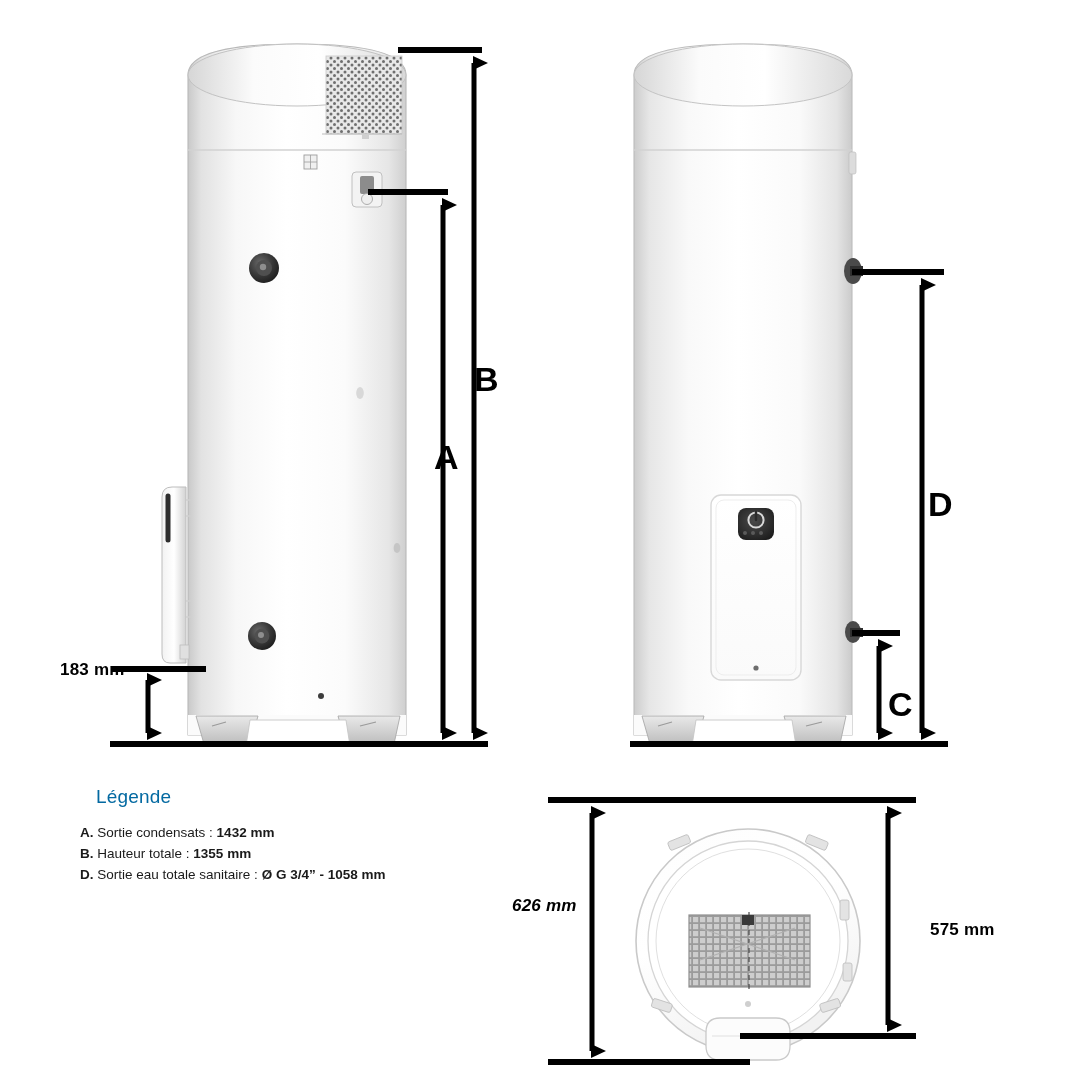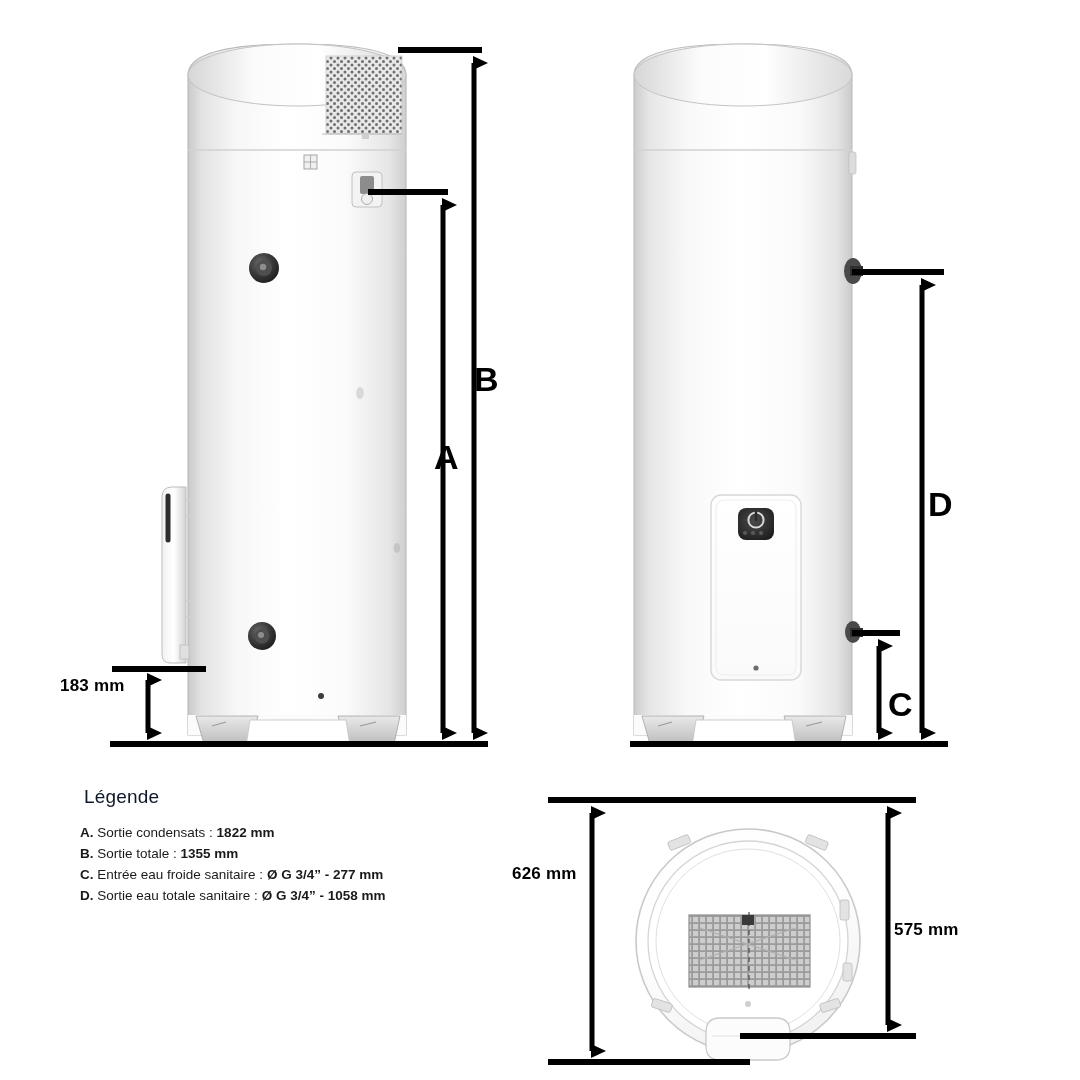--- a/index.html
+++ b/index.html
@@ -31,22 +31,22 @@
   
   .legend {
     position: absolute;
     left: 80px;
     top: 786px;
     width: 430px;
   }
   .legend-title {
     font-size: 19px;
     font-weight: 400;
-    color: #0f172a;
-    margin: 0 0 14px 4px;
+    color: #0369a1;
+    margin: 0 0 14px 16px;
     letter-spacing: 0.2px;
   }
   .legend-row {
     font-size: 13.5px;
     line-height: 21px;
     color: #1a1a1a;
     white-space: nowrap;
   }
   .legend-key {
     font-weight: bold;
@@ -67,23 +67,23 @@
     white-space: nowrap;
     letter-spacing: 0.2px;
   }
   .dim-letter {
     position: absolute;
     font-size: 34px;
     font-weight: bold;
     color: #000;
     line-height: 1;
   }
-  #label-183 { left: 60px;  top: 676px; text-align: right; }
-  #label-626 { left: 512px; top: 864px; }
-  #label-575 { left: 894px; top: 920px; }
+  #label-183 { left: 60px;  top: 660px; text-align: right; }
+  #label-626 { left: 512px; top: 896px; font-style: italic; }
+  #label-575 { left: 930px; top: 920px; }
 
   #letter-a { left: 434px; top: 440px; }
   #letter-b { left: 474px; top: 362px; }
   #letter-c { left: 888px; top: 687px; }
   #letter-d { left: 928px; top: 487px; }
 </style>
 </head>
 <body>
 
 <div class="stage">
@@ -347,34 +347,29 @@
   <div class="dim-letter" id="letter-c">C</div>
 
   <div class="dim-letter" id="letter-d">D</div>
 
   <div class="legend">
     <div class="legend-title">Légende</div>
 
     <div class="legend-row">
       <span class="legend-key">A.</span>
       <span class="legend-desc">Sortie condensats :</span>
-      <span class="legend-val">1822 mm</span>
+      <span class="legend-val">1432 mm</span>
     </div>
 
     <div class="legend-row">
       <span class="legend-key">B.</span>
-      <span class="legend-desc">Sortie totale :</span>
+      <span class="legend-desc">Hauteur totale :</span>
       <span class="legend-val">1355 mm</span>
     </div>
 
-    <div class="legend-row">
-      <span class="legend-key">C.</span>
-      <span class="legend-desc">Entrée eau froide sanitaire :</span>
-      <span class="legend-val">Ø G 3/4” - 277 mm</span>
-    </div>
 
     <div class="legend-row">
       <span class="legend-key">D.</span>
       <span class="legend-desc">Sortie eau totale sanitaire :</span>
       <span class="legend-val">Ø G 3/4” - 1058 mm</span>
     </div>
   </div>
 
 </div>
 

